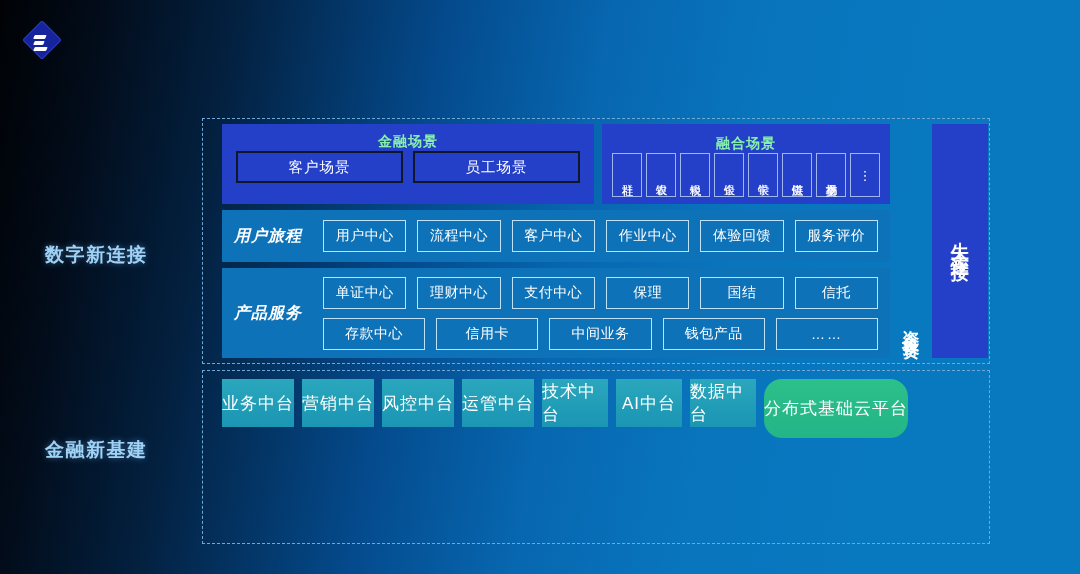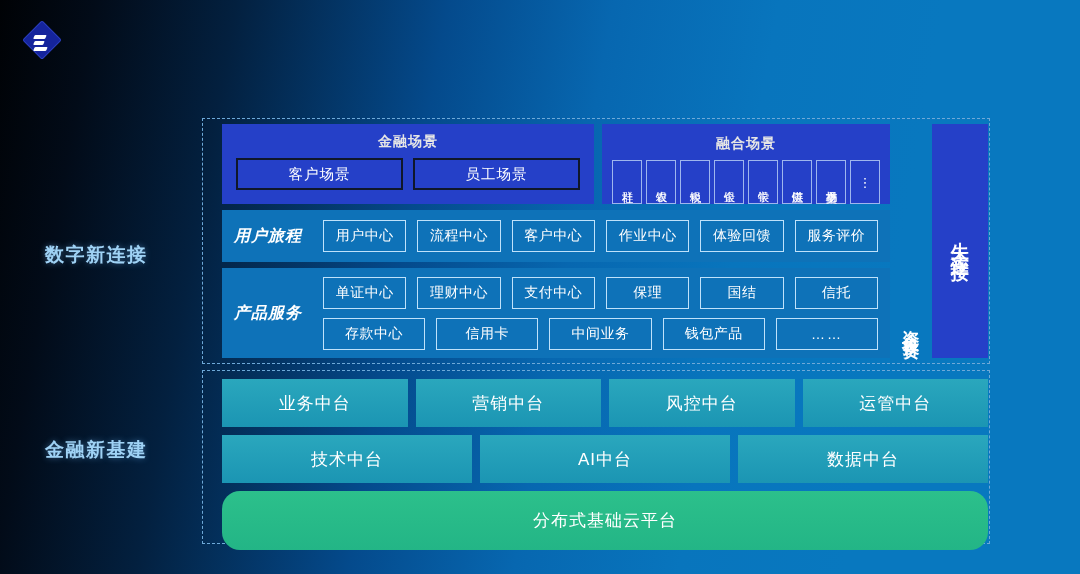--- a/index.html
+++ b/index.html
@@ -73,22 +73,22 @@
   }
   .panel-fin {
     flex: 0 0 372px; padding: 9px 14px 10px;
     display: flex; flex-direction: column; align-items: center;
   }
   .panel-fusion {
     flex: 1 1 auto; padding: 11px 10px 8px;
     display: flex; flex-direction: column; align-items: center;
   }
   .panel-title {
-    color: #e5e5e5; font-size: 14px; font-weight: 600;
-    letter-spacing: 1px; margin-bottom: 7px;
+    color: #86efac; font-size: 14px; font-weight: 600;
+    letter-spacing: 1px; 
   }
   .sub-row { display: flex; gap: 10px; width: 100%; }
   .sub-box {
     flex: 1; border: 2px solid #0f172a; height: 32px;
     display: flex; align-items: center; justify-content: center;
     color: #ffffff; font-size: 14.5px; letter-spacing: 1px;
   }
   .tag-row { display: flex; gap: 4px; width: 100%; justify-content: center; }
   .tag {
     border: 1px solid #9fb6ee; width: 30px; height: 44px;
@@ -135,21 +135,21 @@
   .col-eco {
     width: 76px; background: #2540c8;
     display: flex; align-items: center; justify-content: center;
   }
   .col-eco .vtext { font-size: 18px; letter-spacing: 7px; }
 
   
   .bottom-wrap {
     position: absolute; left: 222px; top: 379px;
     width: 766px; height: 158px;
-    display: flex; flex-direction: column; gap: 8px;
+    display: flex; flex-direction: row; gap: 8px;
   }
   .brow { display: flex; gap: 8px; }
   .bbox {
     height: 48px; display: flex; align-items: center; justify-content: center;
     color: #ffffff; font-size: 17px; letter-spacing: 1px;
     background: linear-gradient(180deg, #2aa7bd 0%, #1b95b3 100%);
   }
   .brow-1 .bbox { flex: 1; }
   .brow-2 .bbox { flex: 1; }
   .bbox-green {

